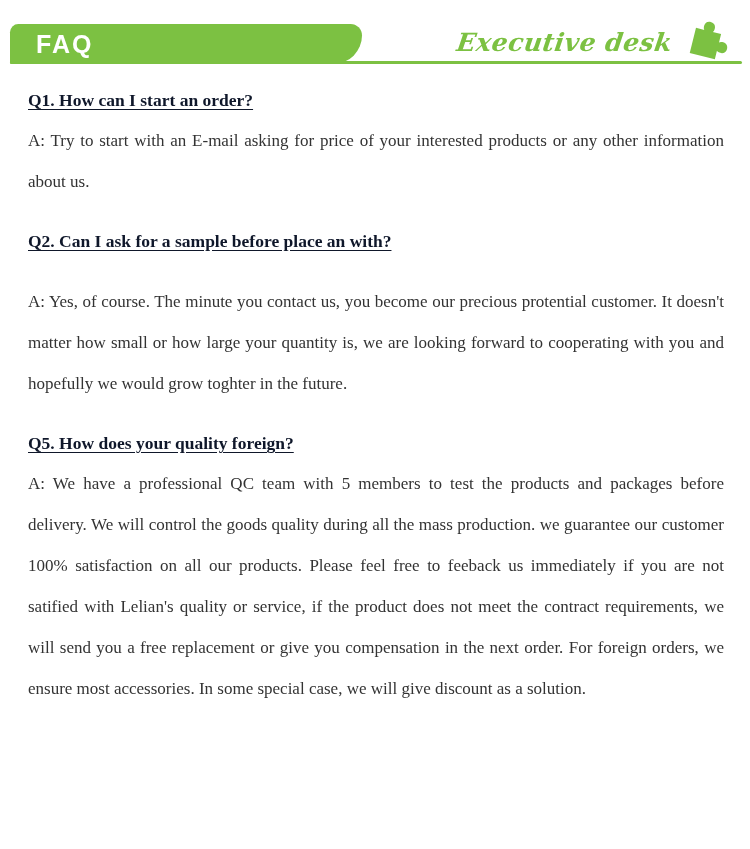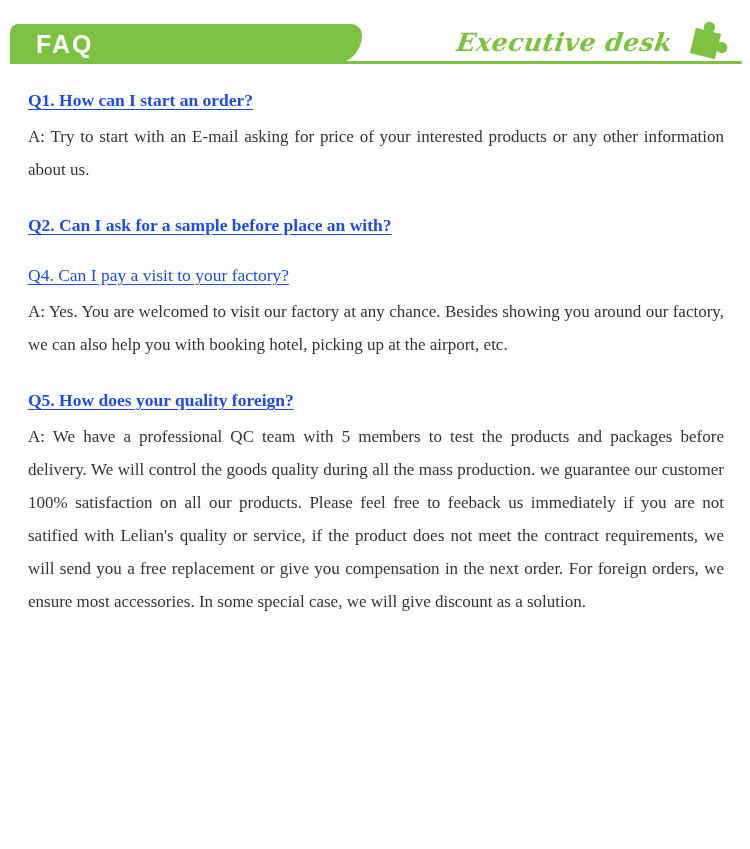--- a/index.html
+++ b/index.html
@@ -73,26 +73,26 @@
     padding: 24px 26px 0 28px;
     color: var(--body_text, #333333);
   }
   .qa { margin-bottom: 29px; }
   .q {
     font-size: 17.5px;
     font-weight: bold;
     text-decoration: underline;
     text-underline-offset: 3px;
     margin-bottom: 9px;
-    color: #1d4ed8;
+    color: #0f172a;
   }
   .q.regular { font-weight: normal; }
   .a {
     font-size: 17px;
-    line-height: 33px;
+    line-height: 41px;
     text-align: justify;
   }
 </style>
 </head>
 <body>
 
 <div class="header">
   <div class="banner">
     <span class="banner-title">FAQ</span>
   </div>
@@ -108,25 +108,22 @@
   <section class="qa">
     <div class="q">Q1. How can I start an order?</div>
     <div class="a">A: Try to start with an E-mail asking for price of your interested products or any other information about us.</div>
   </section>
 
   <section class="qa">
     <div class="q">Q2. Can I ask for a sample before place an with?</div>
   </section>
 
   <section class="qa">
+    <div class="a">A: Yes, of course. The minute you contact us, you become our precious protential customer. It doesn't matter how small or how large your quantity is, we are looking forward to cooperating with you and hopefully we would grow toghter in the future.</div>
   </section>
 
-  <section class="qa">
-    <div class="q regular">Q4. Can I pay a visit to your factory?</div>
-    <div class="a">A: Yes. You are welcomed to visit our factory at any chance. Besides showing you around our factory, we can also help you with booking hotel, picking up at the airport, etc.</div>
-  </section>
 
   <section class="qa">
     <div class="q">Q5. How does your quality foreign?</div>
     <div class="a">A: We have a professional QC team with 5 members to test the products and packages before delivery. We will control the goods quality during all the mass production. we guarantee our customer 100% satisfaction on all our products. Please feel free to feeback us immediately if you are not satified with Lelian's quality or service, if the product does not meet the contract requirements, we will send you a free replacement or give you compensation in the next order. For foreign orders, we ensure most accessories. In some special case, we will give discount as a solution.</div>
   </section>
 
 </div>
 
 </body></html>

